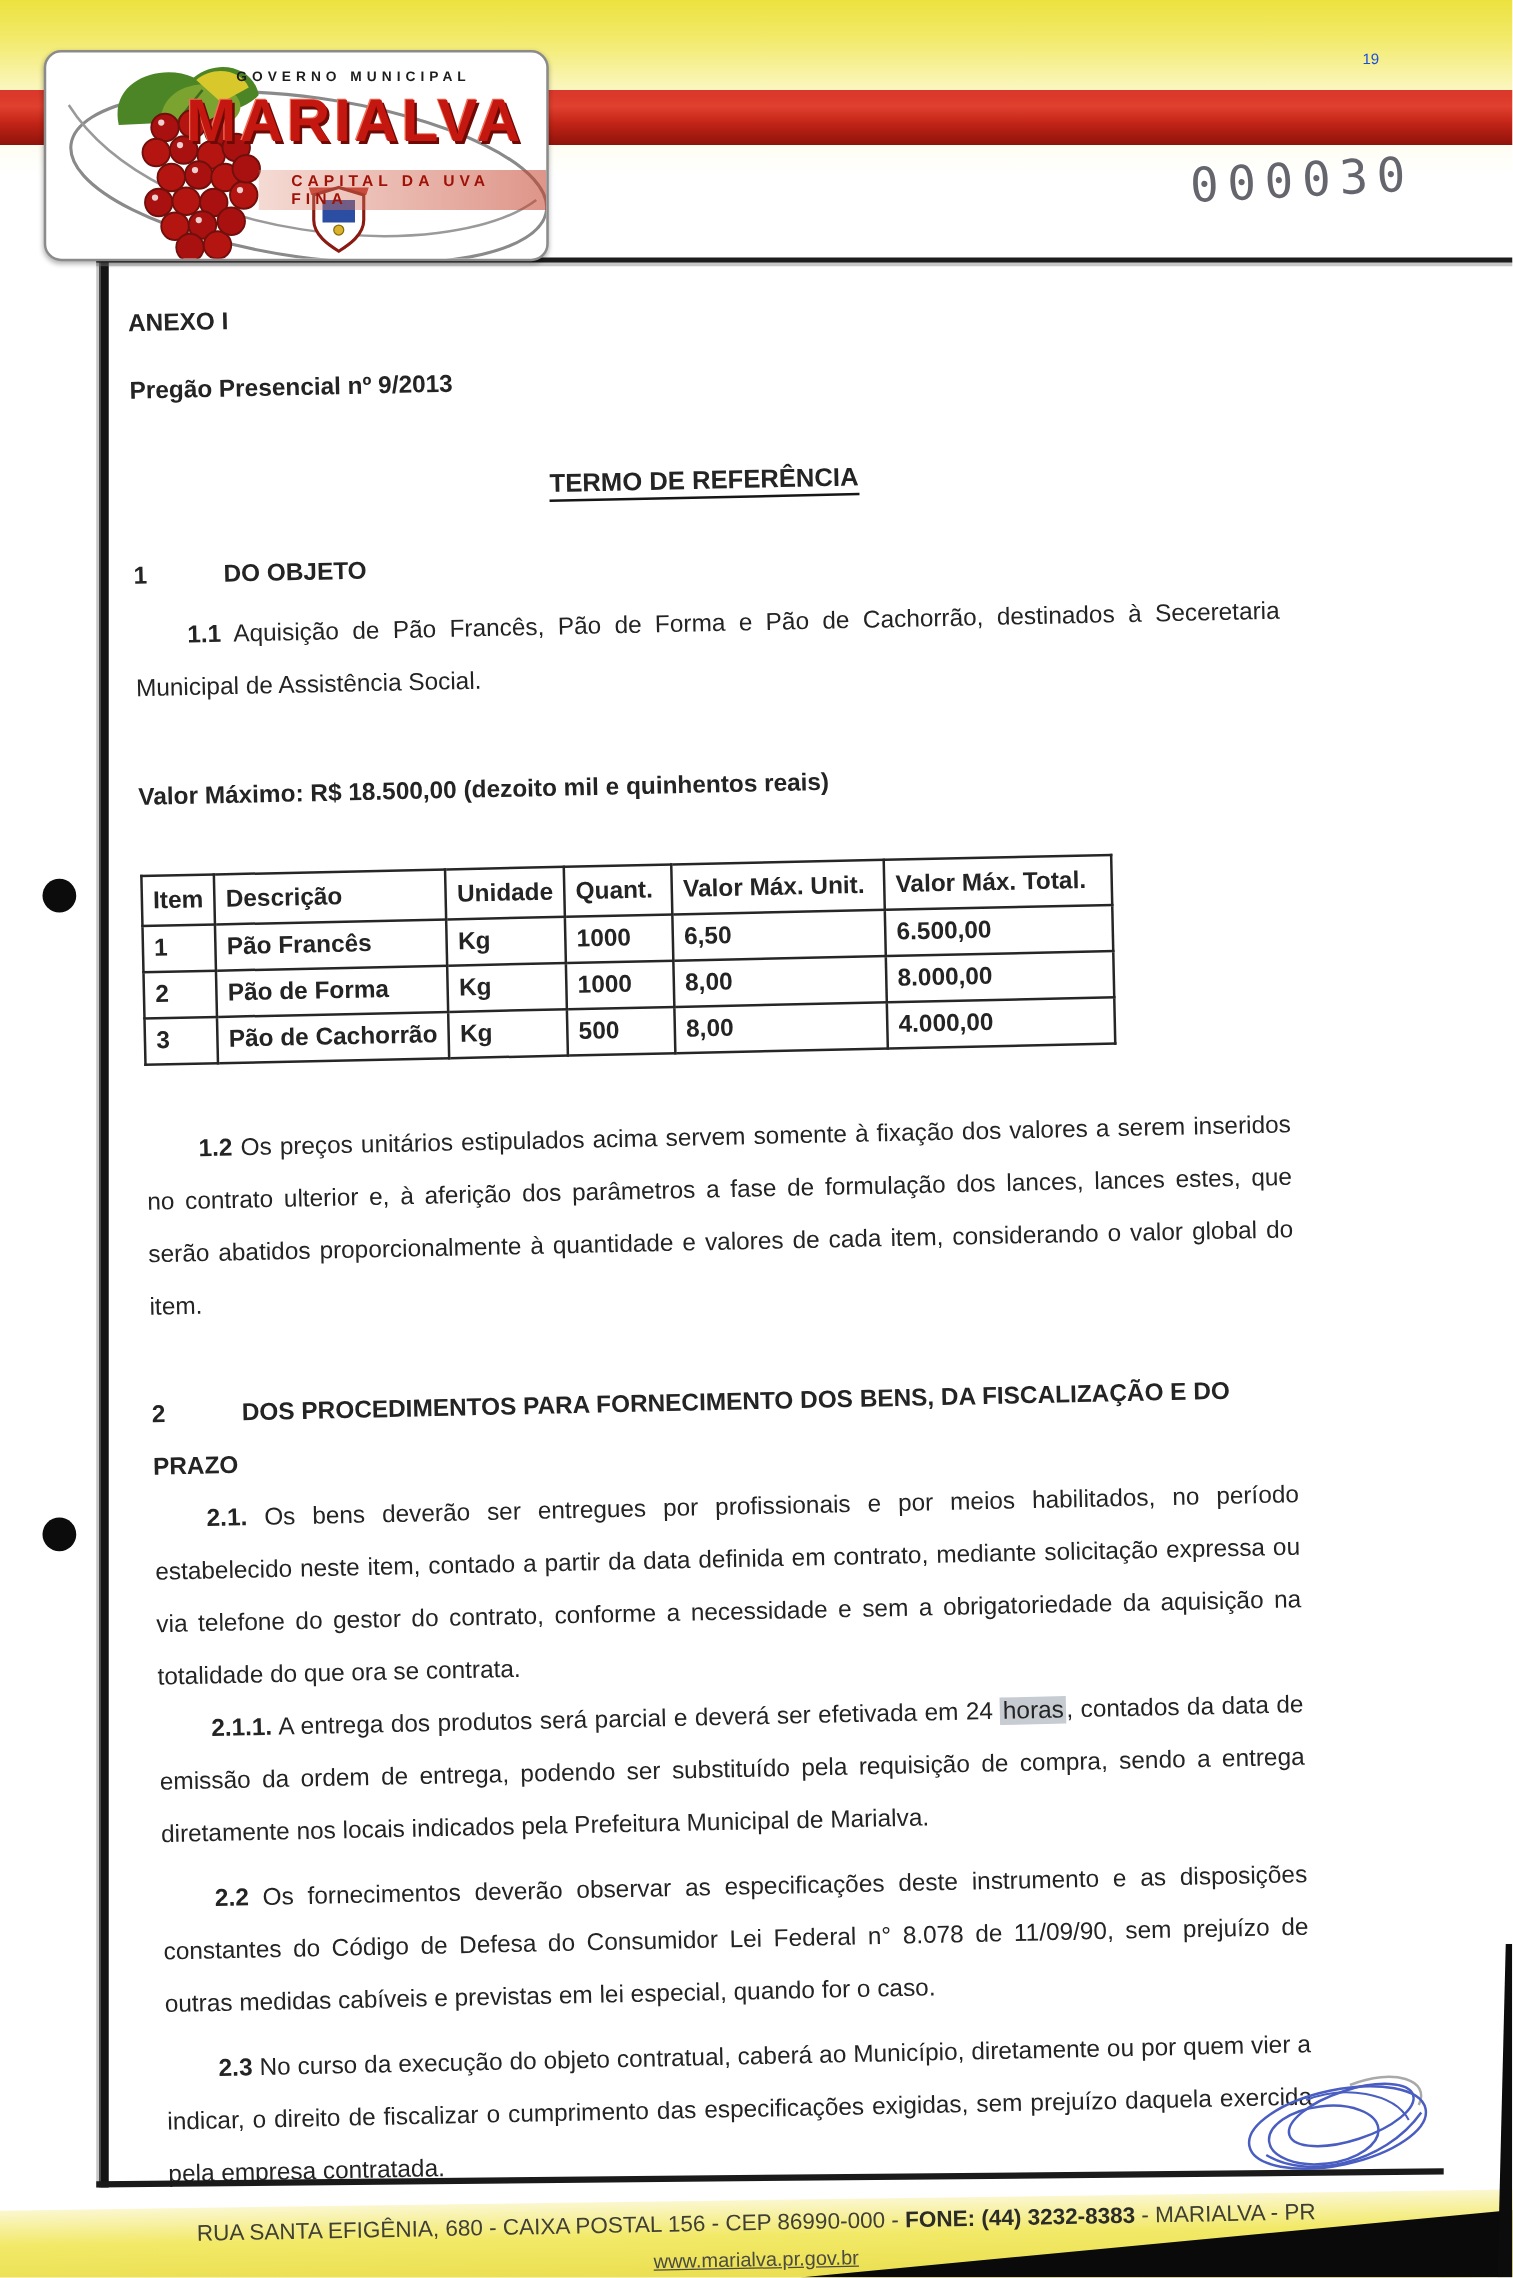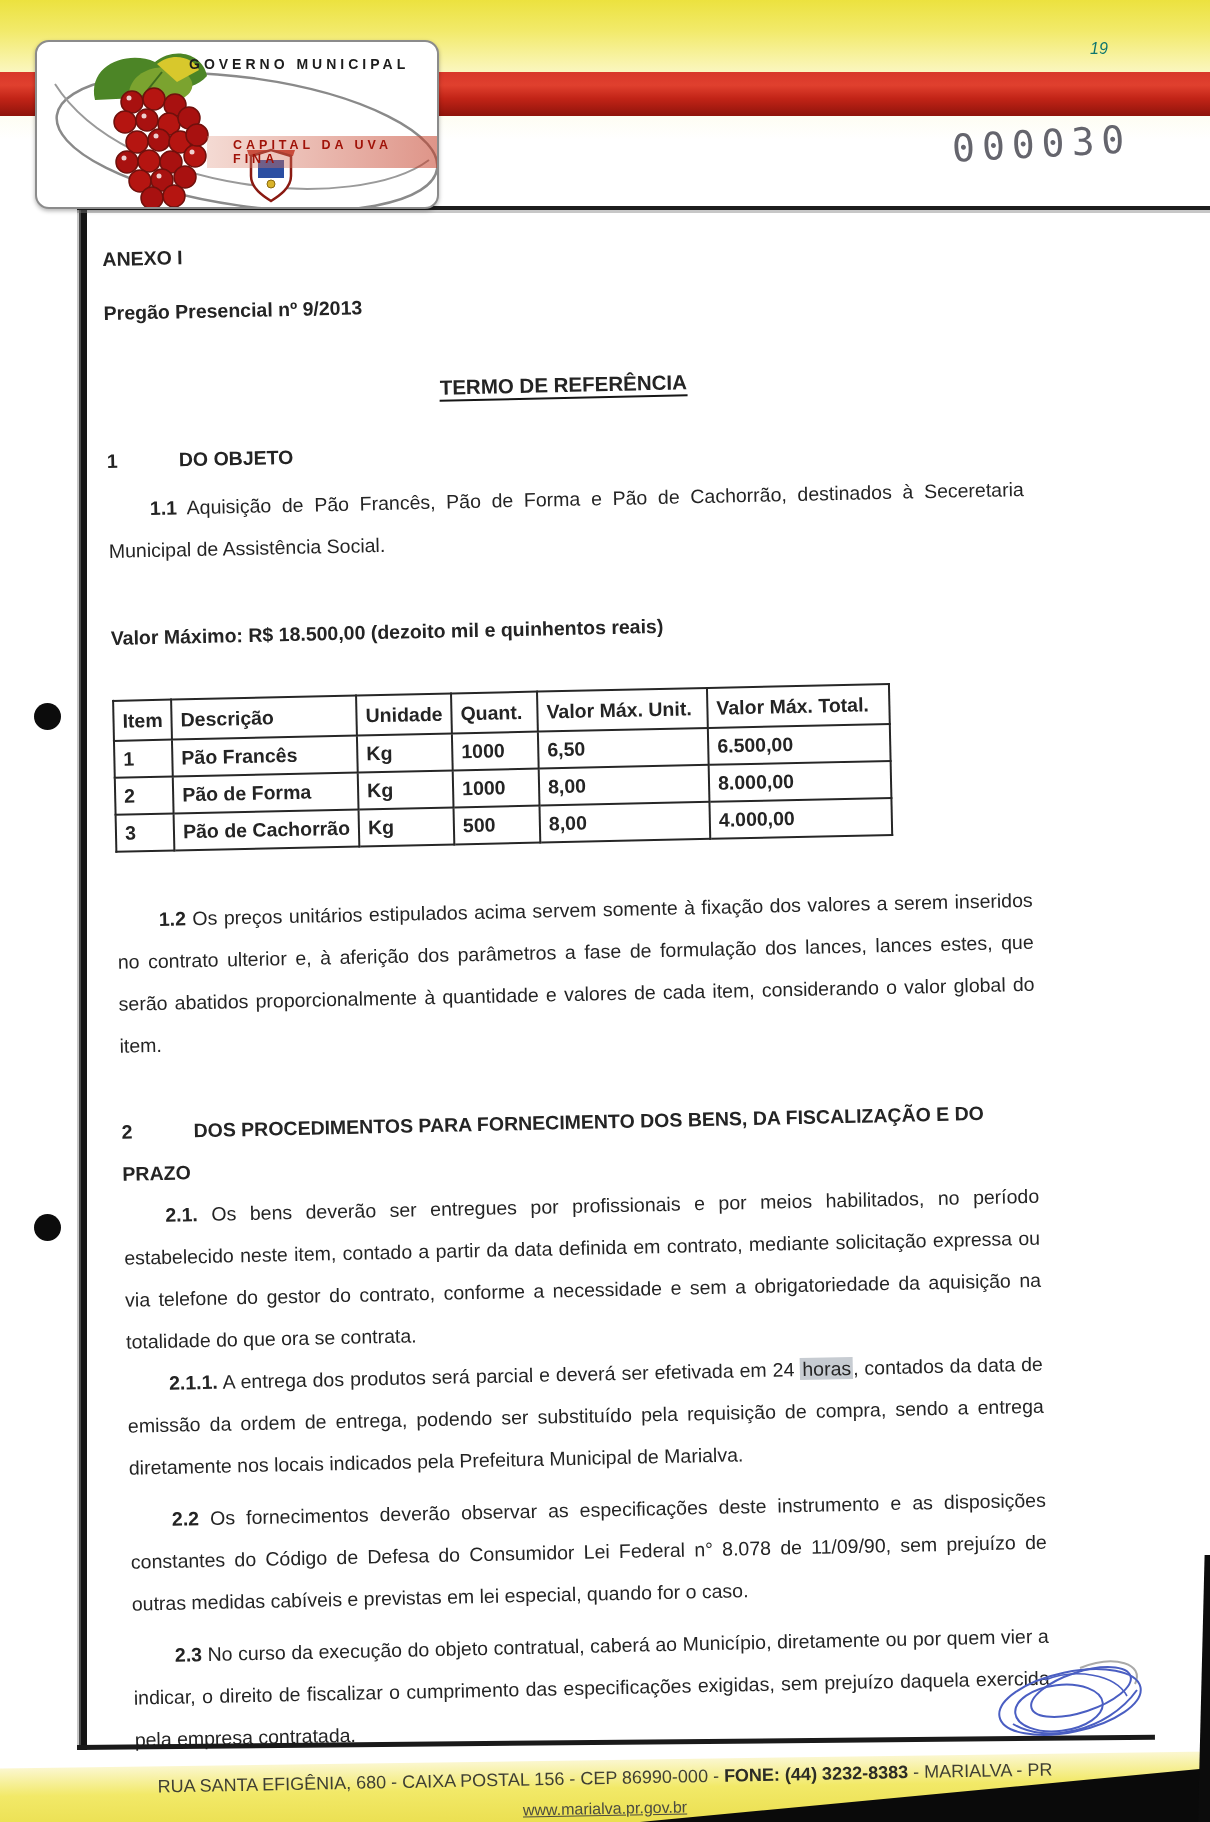--- a/index.html
+++ b/index.html
@@ -10,29 +10,29 @@
   
   .top-band{position:absolute;left:0;top:0;width:100%;height:140px;
     background:linear-gradient(#ece23f 0%,#f2ea6a 22%,#f9f4ad 45%,#fdfbe6 65%,#ffffff 100%);}
   .red-stripe{position:absolute;left:0;top:72px;width:100%;height:44px;z-index:2;
     background:linear-gradient(#d8372a 0%,#e0402e 30%,#c22417 60%,#8f130b 100%);}
   
   .logo-box{position:absolute;left:35px;top:40px;width:400px;height:165px;background:#fff;
     border:2px solid #8b8b8b;border-radius:14px;z-index:5;overflow:hidden;
     box-shadow:0 2px 4px rgba(0,0,0,.3);}
   .logo-art{position:absolute;left:0;top:0;}
-  .logo-governo{position:absolute;left:152px;top:14px;font-size:14px;font-weight:bold;
+  .logo-governo{position:absolute;left:152px;top:14px;font-size:11px;font-weight:bold;
     letter-spacing:4px;color:#1d1d1d;}
   .logo-name{position:absolute;left:112px;top:28px;font-size:48px;font-weight:bold;
     letter-spacing:3px;color:#c3170f;text-shadow:2px 2px 0 #6d0a06,-1px -1px 0 #f0705a;}
   .logo-tagline{position:absolute;left:170px;top:94px;font-size:12.5px;font-weight:bold;
     letter-spacing:4px;color:#a01208;padding:2px 26px;
     background:linear-gradient(to right,rgba(224,150,130,.35),rgba(196,62,40,.55));}
   
-  .page-num{position:absolute;left:1090px;top:40px;font-size:16px;color:#0f766e;z-index:3;font-style:italic;}
+  .page-num{position:absolute;left:1090px;top:40px;font-size:12px;color:#1d4ed8;z-index:3;}
   .stamp{position:absolute;left:952px;top:122px;font-family:"DejaVu Sans Mono",monospace;
     font-size:38px;letter-spacing:7px;color:#50505a;transform:rotate(-3deg);opacity:.88;z-index:3;}
   
   .frame-left{position:absolute;left:77px;top:116px;width:10px;height:1634px;z-index:1;
     background:linear-gradient(to right,#c7c7c7 0 2px,#4a4a4a 2px 4px,#141414 4px 10px);}
   .frame-top{position:absolute;left:77px;top:206px;width:1133px;height:4px;background:#1d1d1d;
     box-shadow:0 3px 0 rgba(130,130,130,.45);z-index:1;}
   .frame-bottom{position:absolute;left:77px;top:1745px;width:1078px;height:5px;background:#1a1a1a;
     transform:rotate(-0.55deg);transform-origin:left center;z-index:3;}
   .dot{position:absolute;left:34px;width:27px;height:27px;border-radius:50%;background:#0c0c0c;z-index:6;}
@@ -123,20 +123,21 @@
     </g>
 
     <g transform="translate(212,106)">
       <path d="M-2,2 L46,2 L44,8 L0,8 Z" fill="#c23326"></path>
       <path d="M2,8 L22,2 L42,8 L42,28 C42,40 30,48 22,53 C14,48 2,40 2,28 Z" fill="#ffffff" stroke="#8a1a12" stroke-width="2.5"></path>
       <rect x="9" y="12" width="26" height="18" fill="#2b4ea2"></rect>
       <circle cx="22" cy="36" r="4" fill="#d9b32a" stroke="#8a6a10"></circle>
     </g>
   </svg>
   <div class="logo-governo">GOVERNO MUNICIPAL</div>
+  <div class="logo-name">MARIALVA</div>
   <div class="logo-tagline">CAPITAL DA UVA FINA</div>
 </div>
 
 <div class="page-num">19</div>
 <div class="stamp">000030</div>
 
 <div class="frame-left"></div>
 <div class="frame-top"></div>
 <div class="frame-bottom"></div>
 <div class="dot d1"></div>

